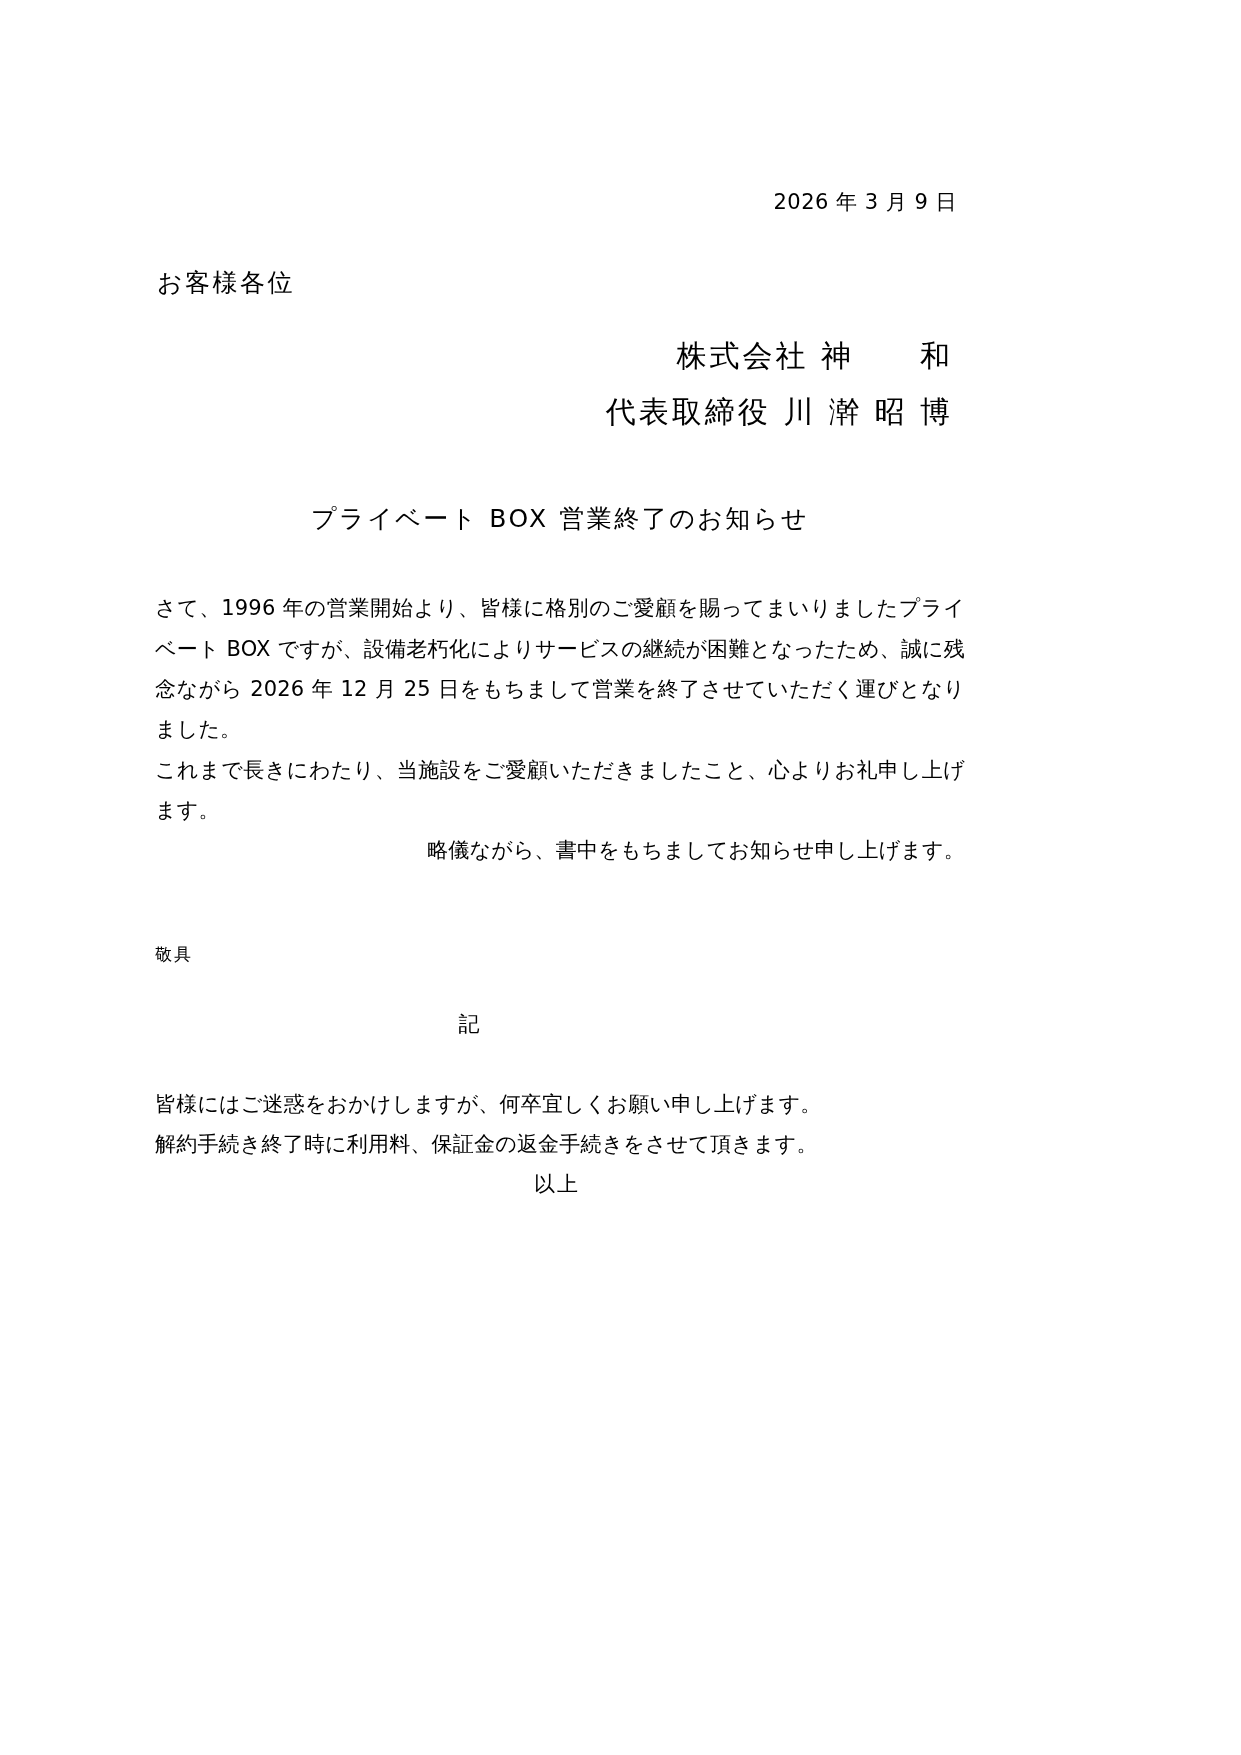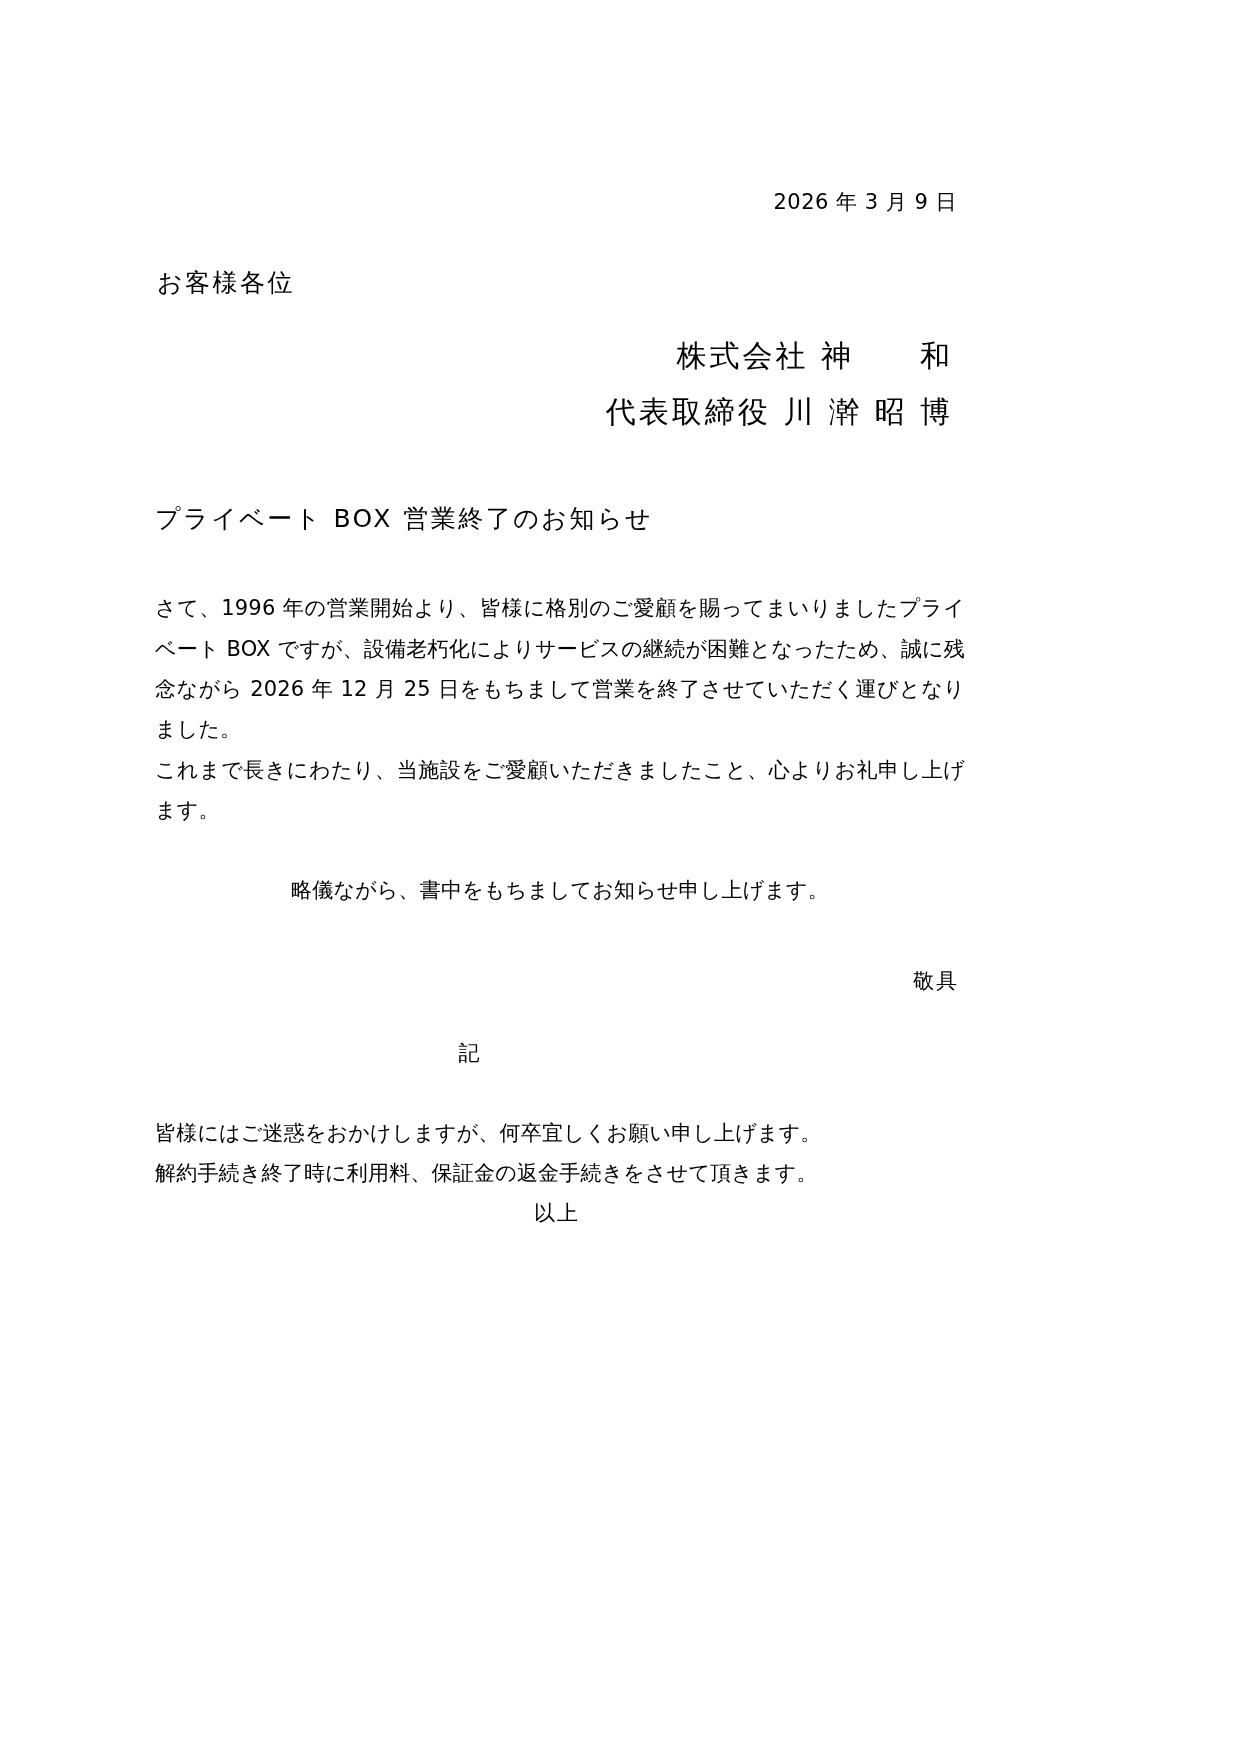--- a/index.html
+++ b/index.html
@@ -55,48 +55,47 @@
   .sender-line {
     font-size: 30px;
     letter-spacing: 3px;
     line-height: 1.85;
     white-space: pre;
   }
 
   
   .doc-title {
     margin-top: 62px;
-    text-align: left;
+    text-align: center;
     font-size: 25px;
     letter-spacing: 2.5px;
     line-height: 1.4;
   }
 
   
   .body-block {
     margin-top: 52px;
   }
   .body-para {
     font-size: 21px;
     line-height: 1.92;
     text-align: justify;
     text-justify: inter-character;
     letter-spacing: 0.2px;
     margin: 0;
   }
   .body-para.no-justify {
-    text-align: center;
-    margin-top: 40px;
+    text-align: right;
   }
 
   
   .keigu {
-    margin-top: 56px;
-    text-align: right;
-    font-size: 21px;
+    margin-top: 72px;
+    text-align: left;
+    font-size: 17px;
     letter-spacing: 2px;
     padding-right: 6px;
   }
   .ki {
     margin-top: 44px;
     text-align: center;
     font-size: 21px;
     letter-spacing: 2px;
     padding-right: 180px;
   }

